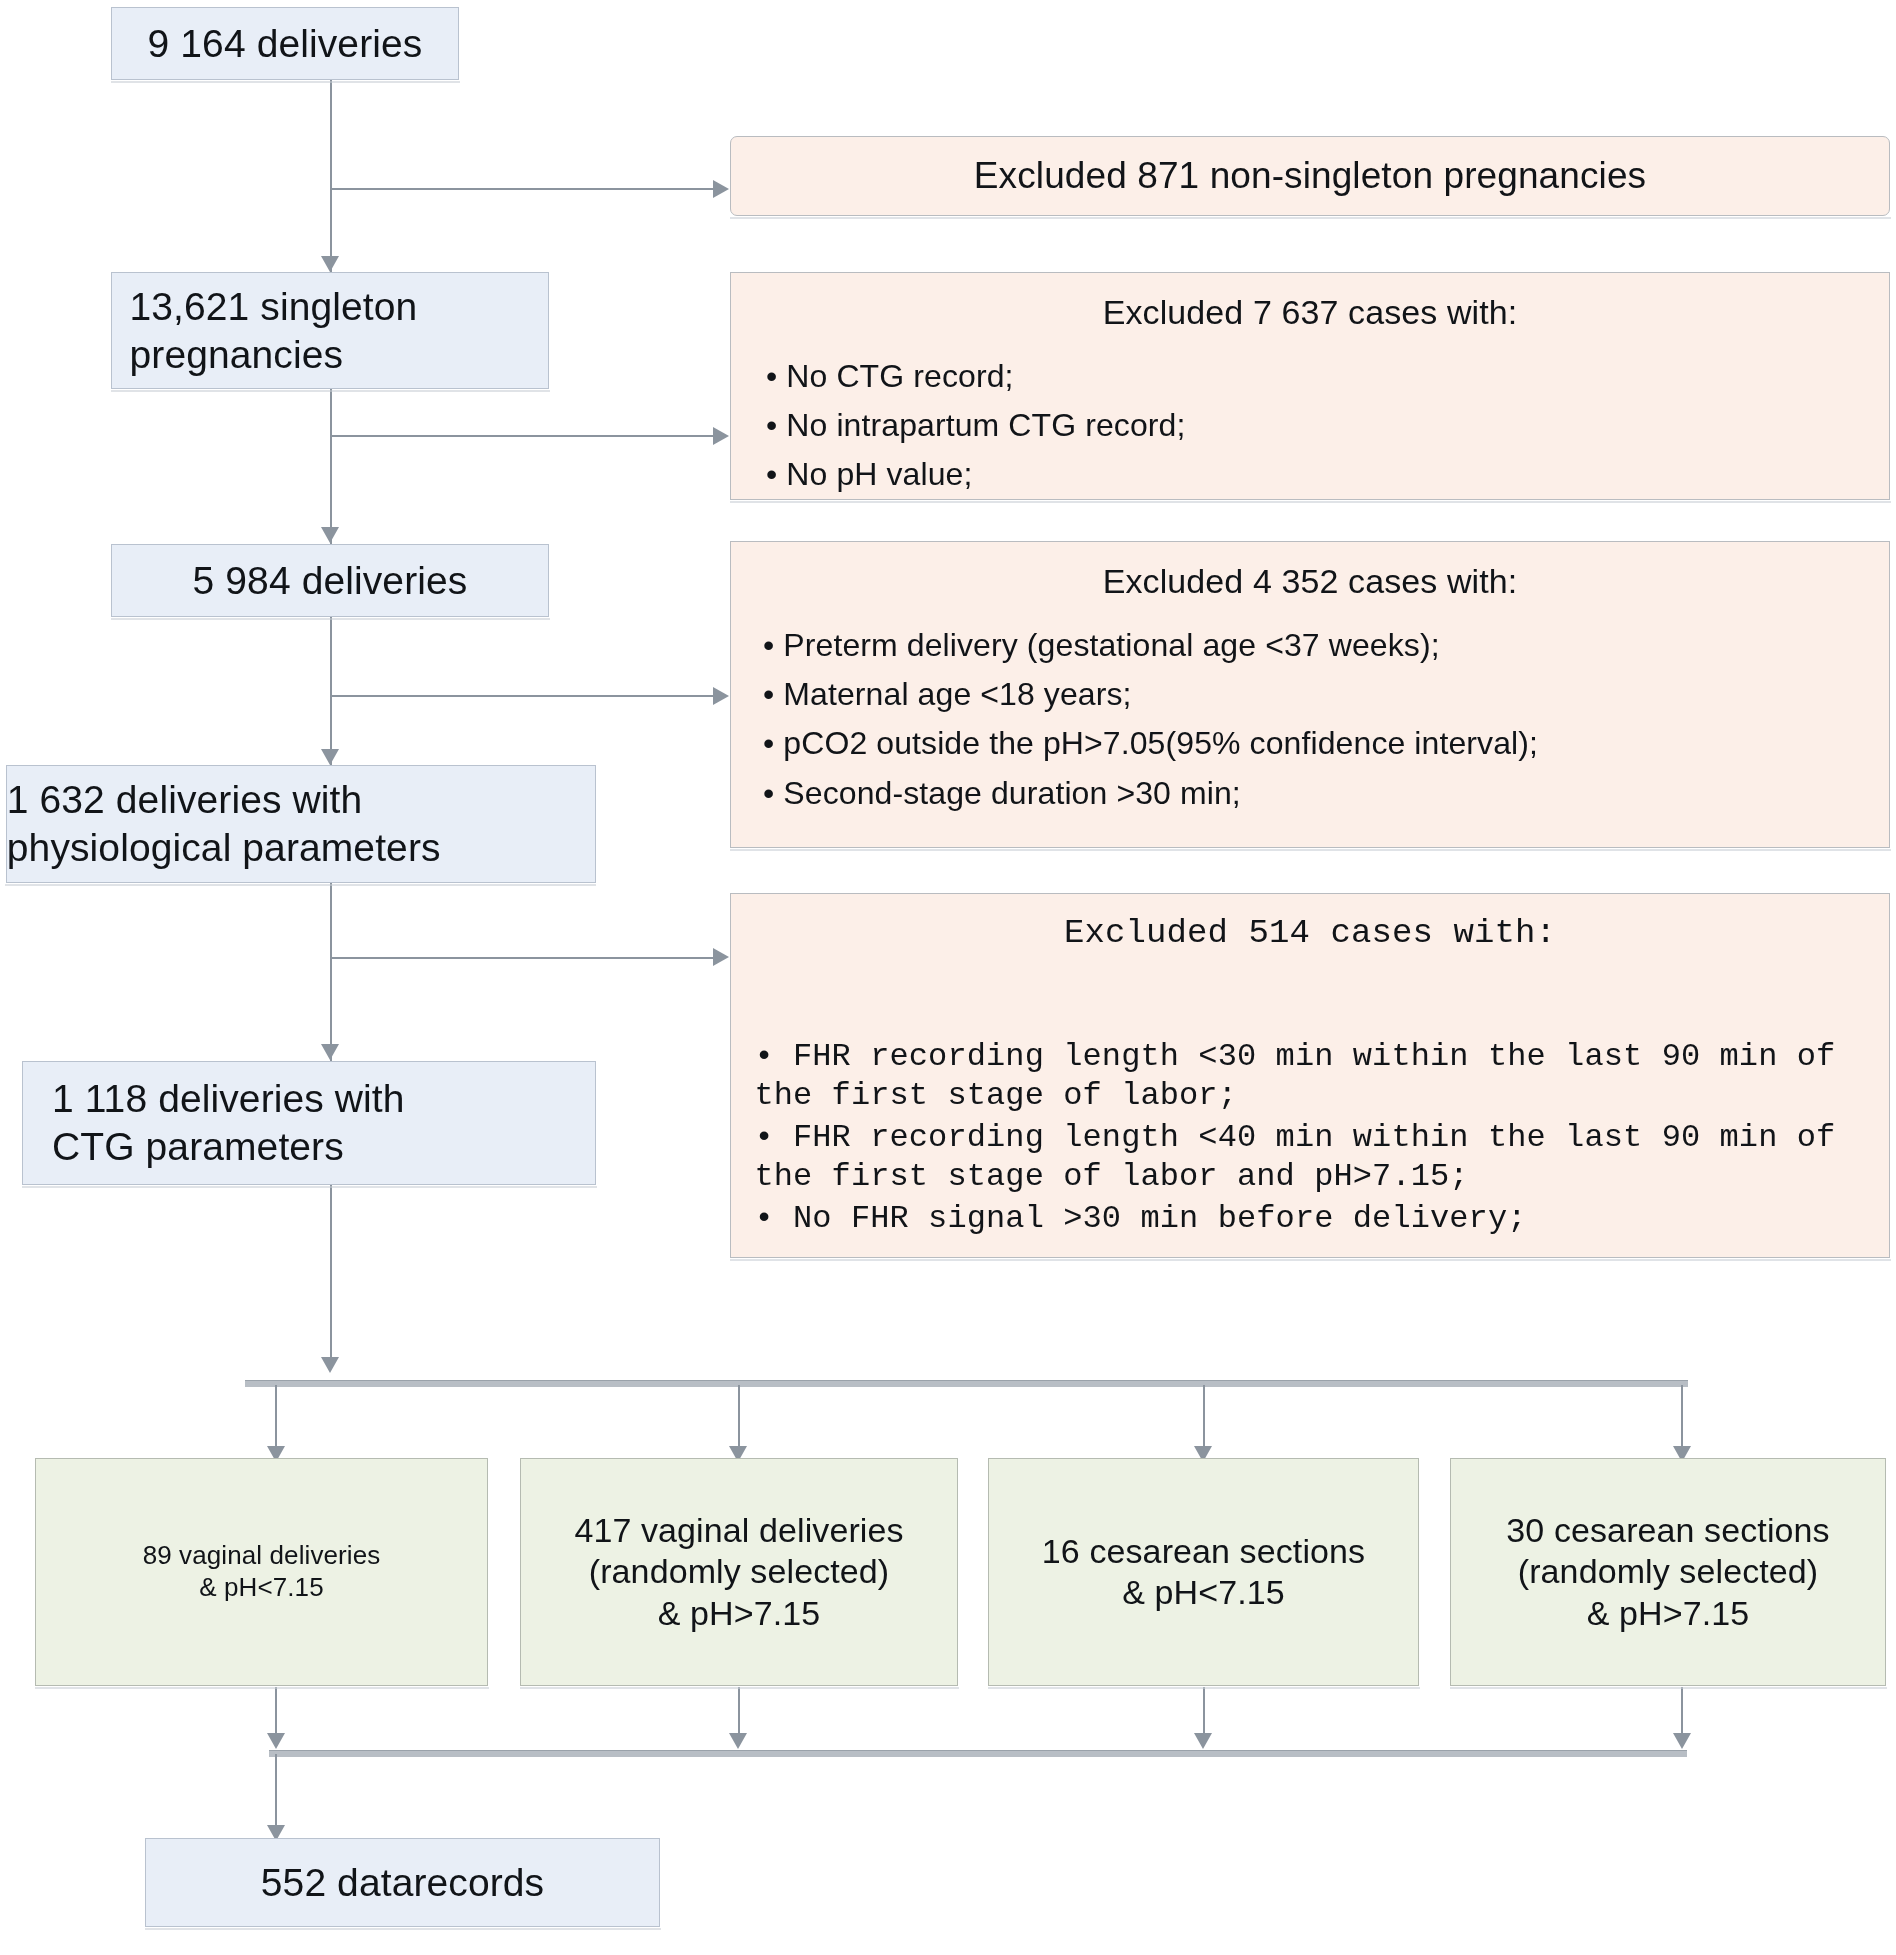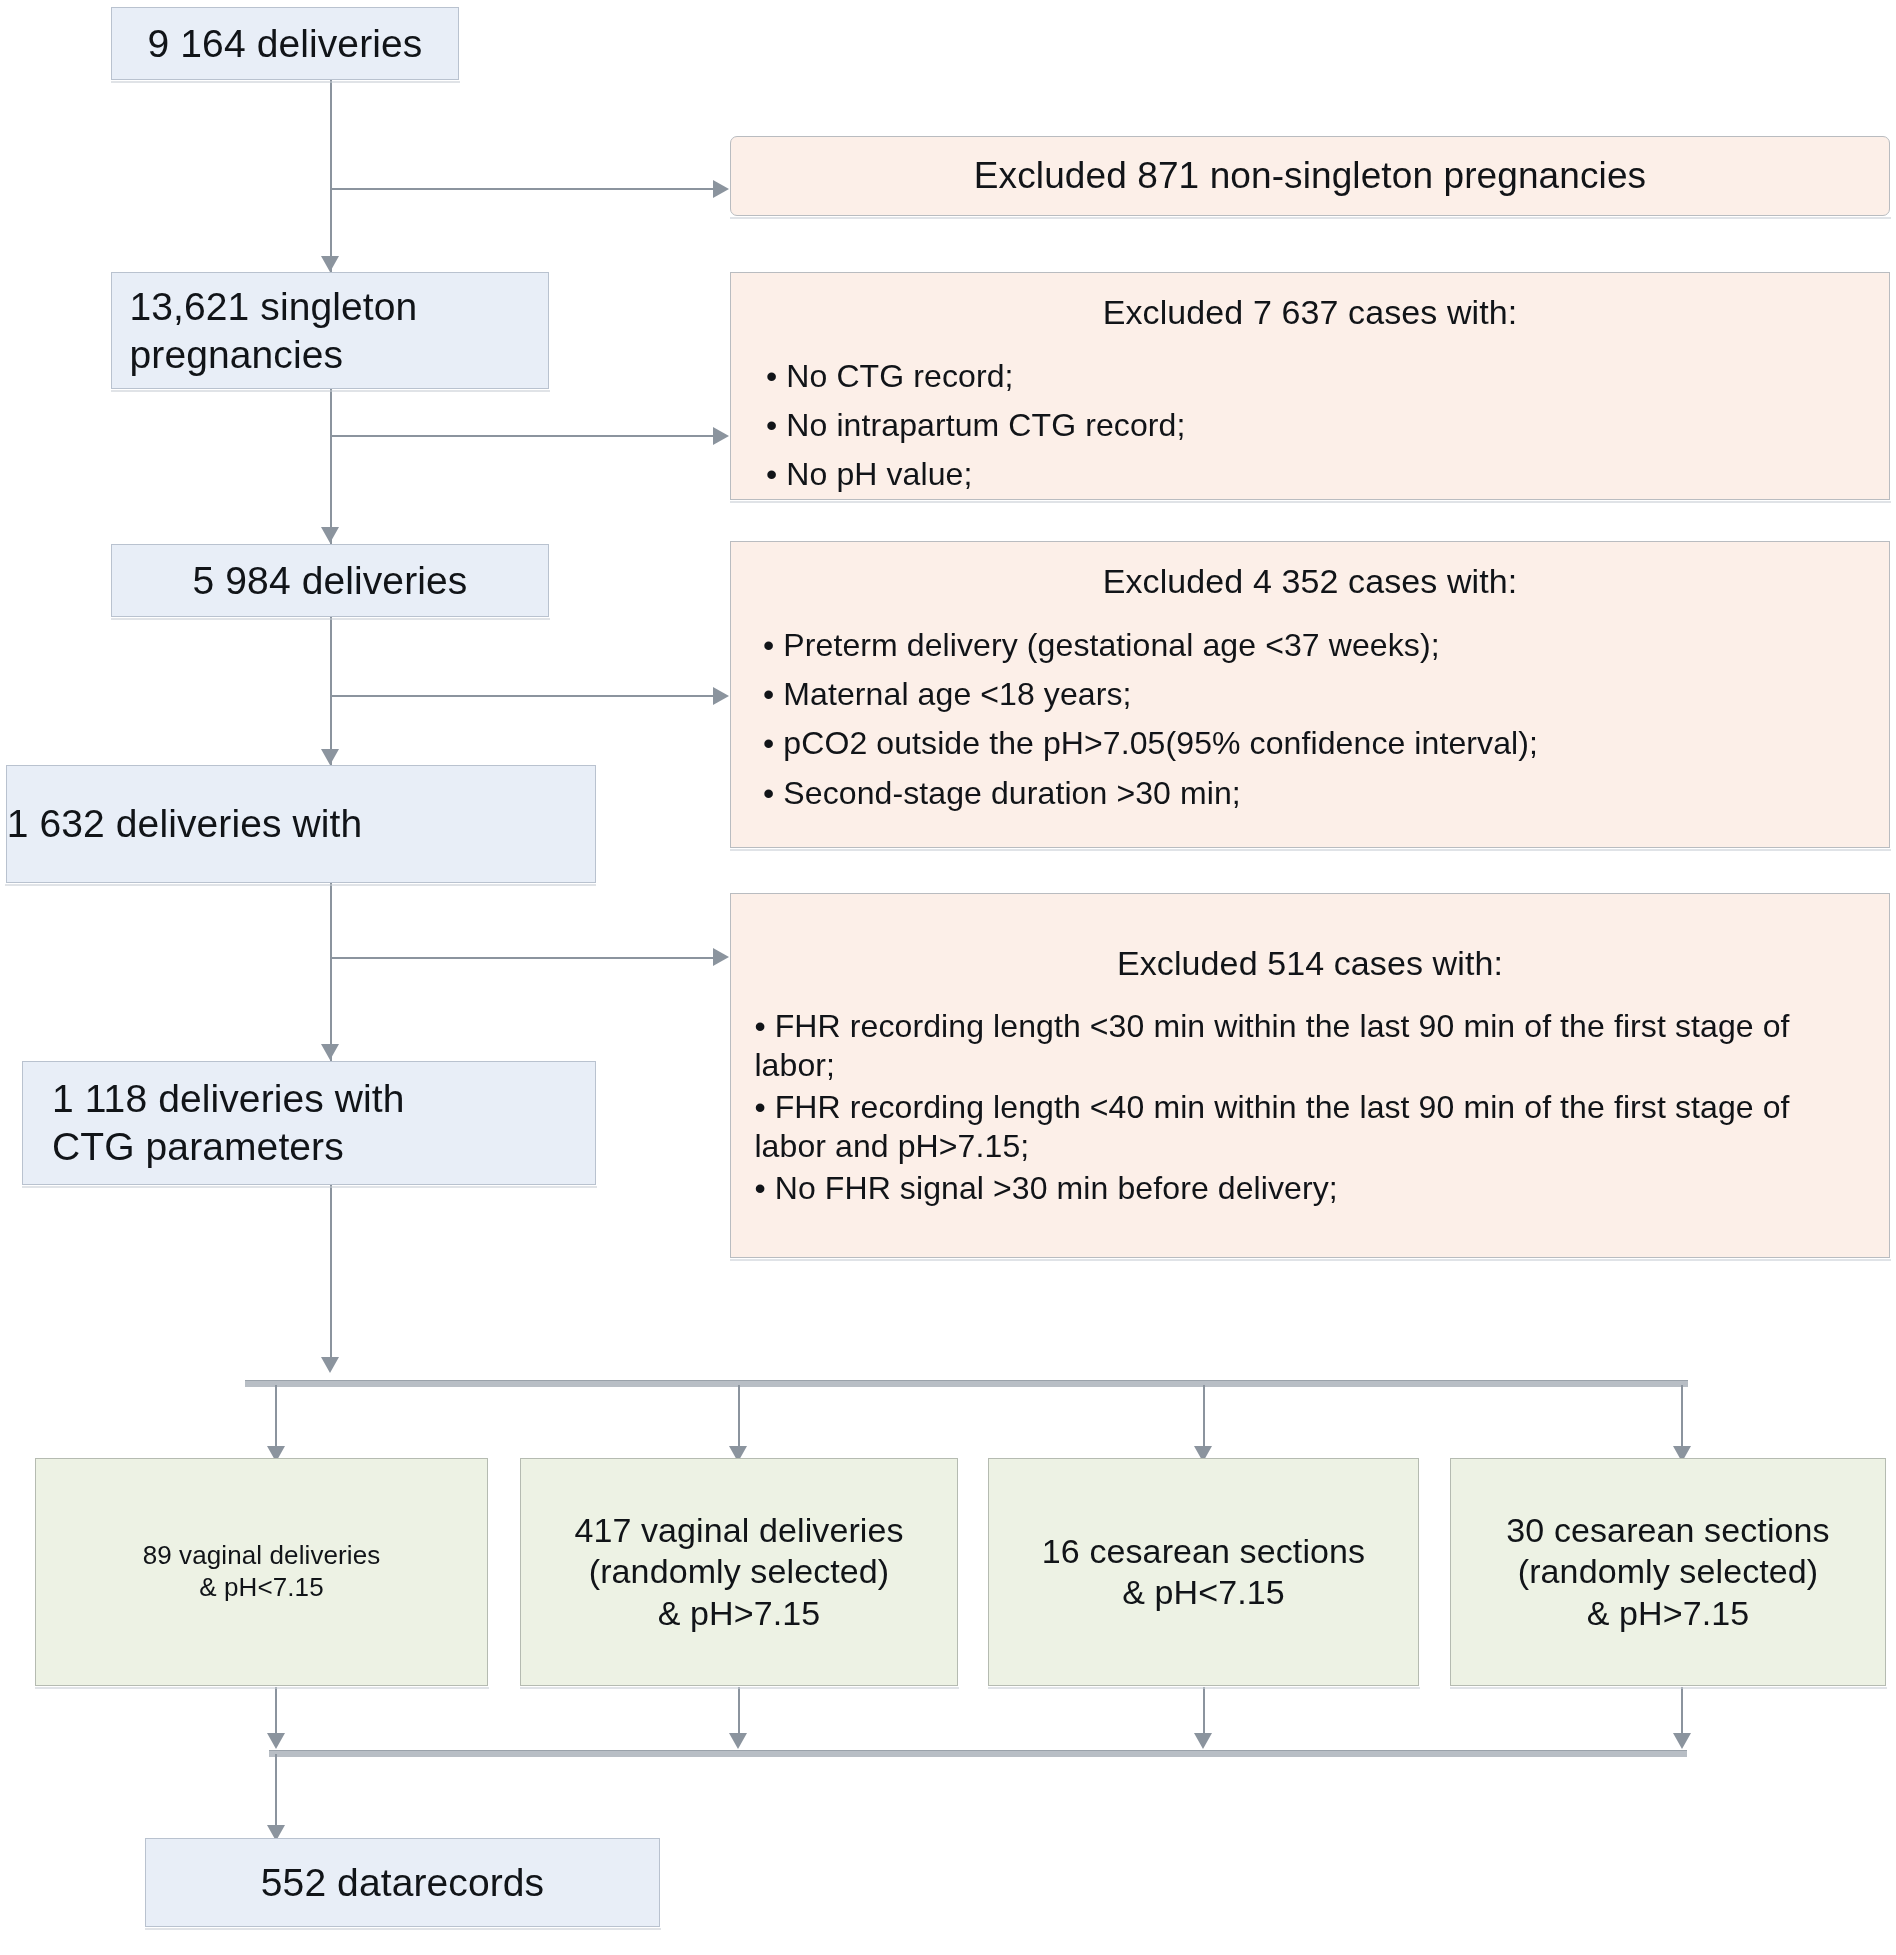--- a/index.html
+++ b/index.html
@@ -159,20 +159,21 @@
     <span class="txt">13,621 singleton</span>
     <span class="txt">pregnancies</span>
   </div>
 
   <div class="node blue center" style="left:111px; top:544px; width:438px; height:73px; font-size:39px;">
     <span class="txt">5 984 deliveries</span>
   </div>
 
   <div class="node blue left" style="left:5.8px; top:765px; width:590px; height:118px; font-size:39px; padding:0 0;">
     <span class="txt">1 632 deliveries with</span>
+    <span class="txt">physiological parameters</span>
   </div>
 
   <div class="node blue left" style="left:22px; top:1061px; width:574px; height:124px; font-size:39px; padding:0 29px;">
     <span class="txt">1 118 deliveries with</span>
     <span class="txt">CTG parameters</span>
   </div>
 
   <div class="node blue center" style="left:145px; top:1838px; width:515px; height:89px; font-size:39px;">
     <span class="txt">552 datarecords</span>
   </div>
@@ -193,21 +194,21 @@
   <div class="node pink" style="left:730px; top:541px; width:1160px; height:307px; padding:19px 19px 16px 19px; justify-content:flex-start;">
     <div class="hdr">Excluded 4 352 cases with:</div>
     <div class="bullets">
       <span class="b">• Preterm delivery (gestational age &lt;37 weeks);</span>
       <span class="b">• Maternal age &lt;18 years;</span>
       <span class="b">• pCO2 outside the pH&gt;7.05(95% confidence interval);</span>
       <span class="b">• Second-stage duration &gt;30 min;</span>
     </div>
   </div>
 
-  <div class="node pink" style="left:730px; top:893px; width:1160px; height:365px; padding:19px 19px 16px 19px; justify-content:center;">
+  <div class="node pink" style="left:730px; top:893px; width:1160px; height:365px; padding:19px 19px 16px 19px; justify-content:space-between;font-family:Liberation Mono, monospace;">
     <div class="hdr">Excluded 514 cases with:</div>
     <div class="bullets wrap" style="padding-left:4.4px;">
       <span class="b">• FHR recording length &lt;30 min within the last 90 min of the first stage of labor;</span>
       <span class="b">• FHR recording length &lt;40 min within the last 90 min of the first stage of labor and pH&gt;7.15;</span>
       <span class="b">• No FHR signal &gt;30 min before delivery;</span>
     </div>
   </div>
 
   <div class="node green center" style="left:35px; top:1458px; width:453px; height:228px; font-size:26px; padding:0 11.7px;">
     <span class="txt">89 vaginal deliveries</span>

